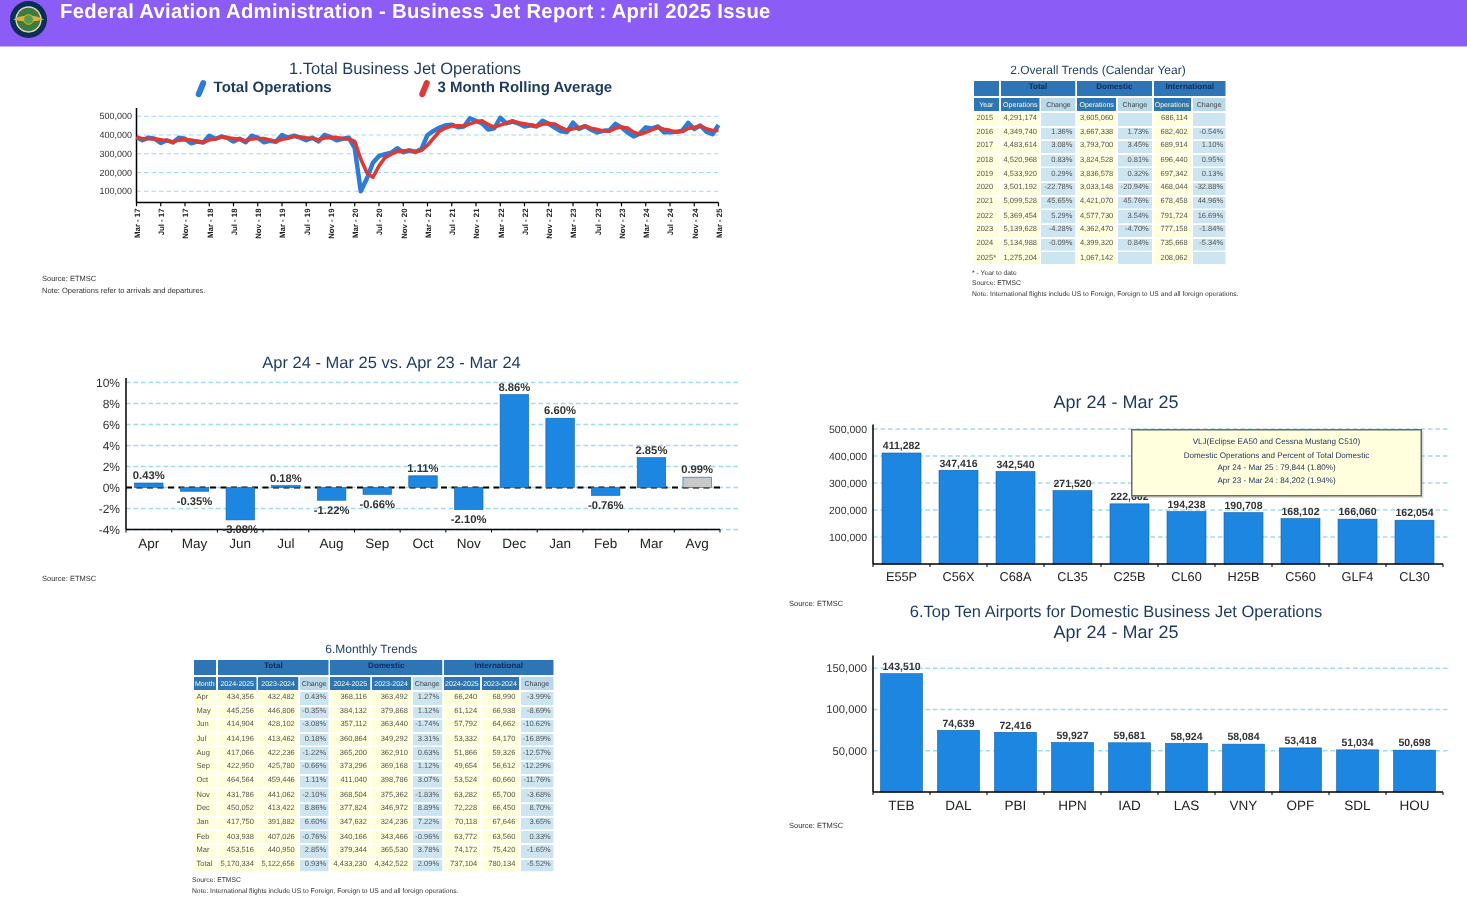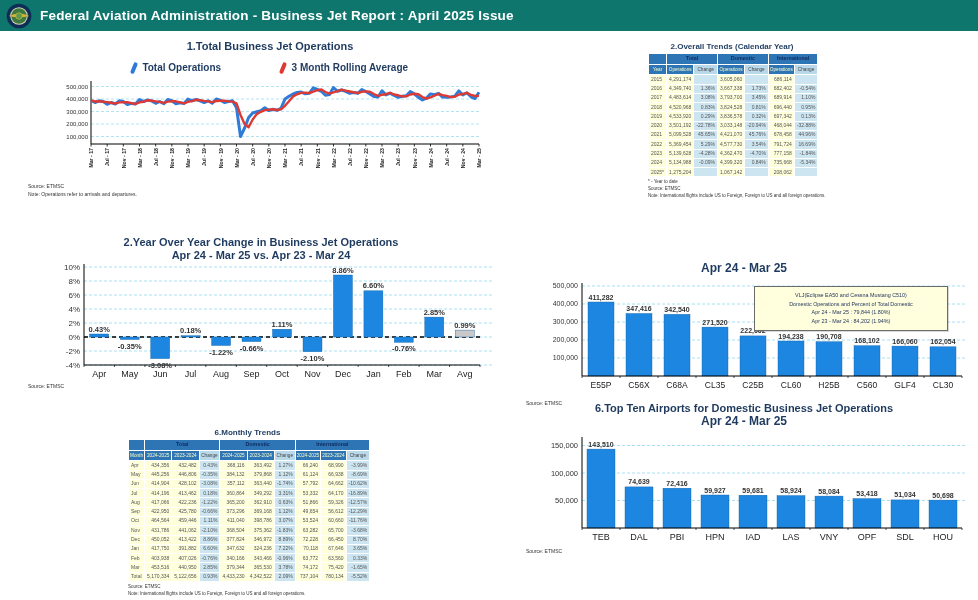--- a/index.html
+++ b/index.html
@@ -1,30 +1,30 @@
 <!DOCTYPE html>
 <html><head>
 <meta charset="utf-8">
 <style>
   html,body{margin:0;padding:0}
   body{width:978px;height:600px;position:relative;background:#fff;overflow:hidden;
        font-family:"Liberation Sans",sans-serif;color:#222}
   
-  .hdr{position:absolute;left:0;top:0;width:978px;height:31px;background:#0f766e;
-       display:flex;align-items:center}
+  .hdr{position:absolute;left:0;top:0;width:978px;height:31px;background:#8b5cf6;
+       display:flex;}
   .hdr-title{color:#fff;font-weight:bold;font-size:13.5px;margin-left:8px;letter-spacing:.2px}
   .seal{width:26px;height:26px;margin-left:6px;flex:0 0 auto}
   
-  .ct{font-weight:bold;color:#1e3a5f;text-align:center;line-height:1.15}
+  .ct{font-weight:normal;color:#1e3a5f;text-align:center;line-height:1.15}
   .t11{font-size:11px}.t10{font-size:12px}.t8{font-size:8px}
   .fn{position:absolute;font-size:5px;color:#333;line-height:1.6;white-space:pre}
   
   #c1{position:absolute;left:55px;top:40px;width:430px}
   #c1 svg{display:block;margin-top:4px}
-  .legend{display:flex;justify-content:center;gap:60px;margin-top:9px;
+  .legend{display:flex;justify-content:center;gap:60px;margin-top:0;
           font-weight:bold;font-size:10px;color:#1e3a5f}
   .leg-item{display:flex;align-items:center}
   .sl{display:inline-block;width:3.5px;height:12px;border-radius:2px;transform:rotate(22deg);
       margin-right:7px}
   .sl-blue{background:#2f7bd8}.sl-red{background:#dd3a34}
   #c2{position:absolute;left:22px;top:236px;width:478px}
   #c5{position:absolute;left:518px;top:262px;width:452px}
   #c6{position:absolute;left:518px;top:402px;width:452px}
   #c5 svg,#c6 svg,#c2 svg{display:block}
   .src-in{font-size:5px;color:#333;margin-left:8px;margin-top:-4px}
@@ -135,21 +135,20 @@
       <line x1="424" x2="424" y1="66" y2="68.5" stroke="#000" stroke-width="0.8"></line>
       <text transform="translate(426.2,70) rotate(-90)" text-anchor="end" font-size="5.2" font-weight="bold" fill="#222">Mar - 25</text>
       <polyline points="36.0,22.5 40.0,24.5 44.1,22.8 48.1,23.5 52.2,26.3 56.2,24.5 60.3,26.0 64.3,22.8 68.3,23.5 72.4,26.5 76.4,25.4 80.5,26.0 84.5,21.5 88.5,23.5 92.6,22.0 96.6,22.9 100.7,25.3 104.7,23.5 108.8,25.8 112.8,21.5 116.8,22.8 120.9,25.8 124.9,24.8 129.0,25.5 133.0,21.0 137.0,22.8 141.1,21.5 145.1,22.8 149.2,24.5 153.2,22.8 157.3,25.3 161.3,21.0 165.3,22.3 169.4,24.5 173.4,23.5 177.5,22.8 181.5,29.8 185.5,58.5 189.6,50.0 193.6,39.5 197.7,35.0 201.7,33.8 205.8,32.8 209.8,29.8 213.8,32.5 217.9,31.3 221.9,32.3 226.0,30.3 230.0,21.0 234.0,18.3 238.1,16.0 242.1,14.5 246.2,14.1 250.2,15.8 254.3,15.3 258.3,9.8 262.3,11.5 266.4,13.3 270.4,17.3 274.5,16.5 278.5,9.5 282.5,13.3 286.6,12.0 290.6,13.3 294.7,15.3 298.7,14.5 302.8,15.3 306.8,11.5 310.8,13.5 314.9,16.0 318.9,18.5 323.0,19.0 327.0,12.8 331.0,16.9 335.1,15.1 339.1,17.5 343.2,19.3 347.2,18.2 351.3,17.8 355.3,13.6 359.3,15.9 363.4,19.3 367.4,22.0 371.5,20.1 375.5,15.9 379.5,16.7 383.6,15.3 387.6,19.1 391.7,19.2 395.7,18.9 399.8,18.1 403.8,12.9 407.8,17.0 411.9,14.7 415.9,18.8 420.0,20.5 424.0,14.3" fill="none" stroke="#2f7bd8" stroke-width="3" stroke-linejoin="round"></polyline>
       <polyline points="36.0,22.5 40.0,23.5 44.1,23.3 48.1,23.6 52.2,24.2 56.2,24.8 60.3,25.6 64.3,24.4 68.3,24.1 72.4,24.3 76.4,25.1 80.5,26.0 84.5,24.3 88.5,23.7 92.6,22.3 96.6,22.8 100.7,23.4 104.7,23.9 108.8,24.8 112.8,23.6 116.8,23.3 120.9,23.3 124.9,24.4 129.0,25.3 133.0,23.8 137.0,23.1 141.1,21.8 145.1,22.3 149.2,22.9 153.2,23.3 157.3,24.2 161.3,23.0 165.3,22.8 169.4,22.6 173.4,23.4 177.5,23.6 181.5,25.3 185.5,37.0 189.6,46.1 193.6,49.3 197.7,41.5 201.7,36.1 205.8,33.8 209.8,32.1 213.8,31.7 217.9,31.2 221.9,32.0 226.0,31.3 230.0,27.8 234.0,23.2 238.1,18.4 242.1,16.3 246.2,14.9 250.2,14.8 254.3,15.0 258.3,13.6 262.3,12.2 266.4,11.5 270.4,14.0 274.5,15.7 278.5,14.4 282.5,13.1 286.6,11.6 290.6,12.8 294.7,13.5 298.7,14.3 302.8,15.0 306.8,13.8 310.8,13.4 314.9,13.7 318.9,16.0 323.0,17.8 327.0,16.8 331.0,16.2 335.1,14.9 339.1,16.5 343.2,17.3 347.2,18.3 351.3,18.4 355.3,16.5 359.3,15.7 363.4,16.3 367.4,19.1 371.5,20.5 375.5,19.3 379.5,17.6 383.6,16.0 387.6,17.1 391.7,17.9 395.7,19.1 399.8,18.7 403.8,16.6 407.8,16.0 411.9,14.9 415.9,16.9 420.0,18.0 424.0,17.9" fill="none" stroke="#dd3a34" stroke-width="2.4" stroke-linejoin="round"></polyline>
     </svg>
 </div>
 <div class="fn" style="left:28px;top:182px"><span>Source: ETMSC</span>
 <span>Note: Operations refer to arrivals and departures.</span></div>
 
 <div id="c2">
-  <div class="ct t11">2.Year Over Year Change in Business Jet Operations</div>
   <div class="ct t11">Apr 24 - Mar 25 vs. Apr 23 - Mar 24</div>
   <svg id="svg2" width="478" height="132">
       <line x1="62" x2="472" y1="104" y2="104" stroke="#9edcf3" stroke-dasharray="3,2" stroke-width="0.9"></line>
       <text x="58" y="106.8" text-anchor="end" font-size="8" fill="#333">-4%</text>
       <line x1="62" x2="472" y1="90" y2="90" stroke="#9edcf3" stroke-dasharray="3,2" stroke-width="0.9"></line>
       <text x="58" y="92.8" text-anchor="end" font-size="8" fill="#333">-2%</text>
       <line x1="62" x2="472" y1="76" y2="76" stroke="#9edcf3" stroke-dasharray="3,2" stroke-width="0.9"></line>
       <text x="58" y="78.8" text-anchor="end" font-size="8" fill="#333">0%</text>
       <line x1="62" x2="472" y1="62" y2="62" stroke="#9edcf3" stroke-dasharray="3,2" stroke-width="0.9"></line>
       <text x="58" y="64.8" text-anchor="end" font-size="8" fill="#333">2%</text>

